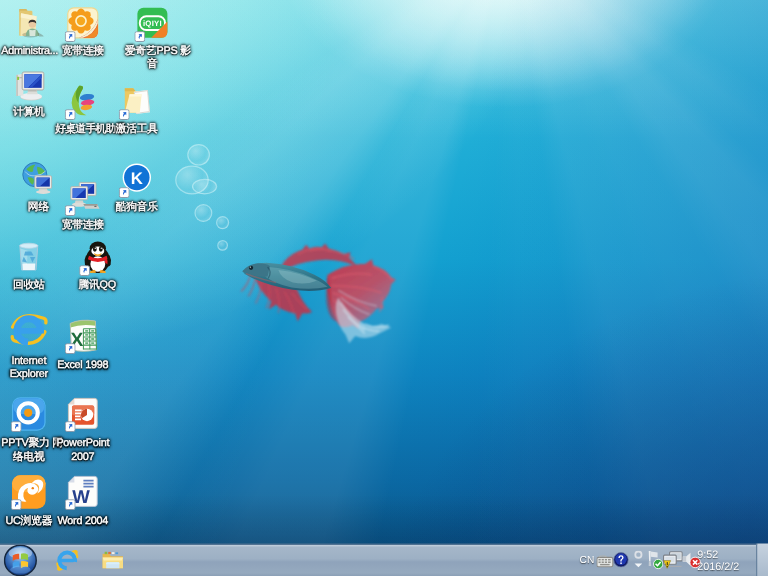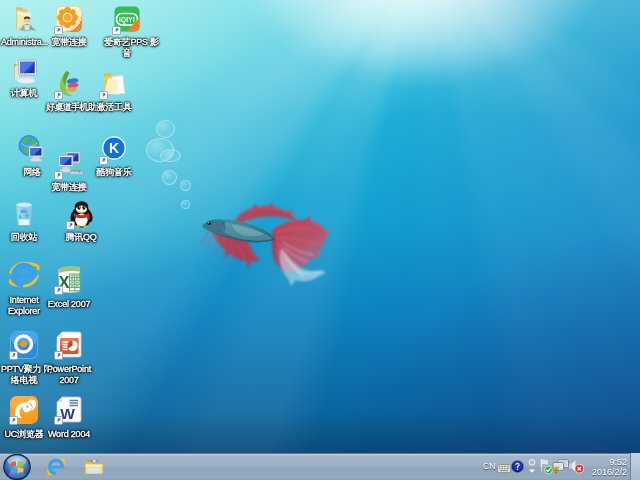--- a/index.html
+++ b/index.html
@@ -21,21 +21,21 @@
 .ic{position:absolute;width:46px;text-align:center;}
 .ic > svg:first-child{display:block;margin:0 auto;}
 .sc{position:absolute;left:8px;top:22px;}
 .lbl{margin-top:3px;font-size:9px;letter-spacing:-0.2px;line-height:11px;color:#fff;white-space:nowrap;-webkit-text-stroke:0.35px #fff;
 text-shadow:0 1px 1px #000,0 1px 3px #000,1px 0 2px #000,-1px 0 2px #000,0 -1px 2px #000;}
 #taskbar{position:absolute;left:0;top:453px;width:640px;height:27px;
 background:linear-gradient(to bottom, #c6d3e0 0%, #a5b6c9 8%, #9db0c4 45%, #8fa3bb 55%, #96aabf 90%, #8ba0b7 100%);
 border-top:1px solid #5a7693;box-sizing:border-box;}
 .tbi{position:absolute;top:0;}
 #tray{position:absolute;right:0;top:453px;height:27px;color:#fff;}
-#clock{position:absolute;right:13px;top:457px;width:46px;text-align:right;font-size:9px;line-height:10px;color:#fff;text-shadow:0 1px 1px rgba(0,0,0,0.55);}
+#clock{position:absolute;right:13px;top:457px;width:46px;text-align:left;font-size:9px;line-height:10px;color:#fff;text-shadow:0 1px 1px rgba(0,0,0,0.55);}
 #showdesk{position:absolute;right:0;top:453px;width:9px;height:27px;background:linear-gradient(to bottom,#c6d2df,#a9bacc);border-left:1px solid #68839f;}
 </style>
 </head>
 <body>
 <div id="desk">
   <div id="wall"></div>
   <div class="bub" style="left:156px;top:120px;width:17px;height:16px"></div>
   <div class="bub" style="left:146px;top:138px;width:26px;height:22px"></div>
   <div class="bub" style="left:160px;top:149px;width:19px;height:11px"></div>
   <div class="bub" style="left:162px;top:170px;width:13px;height:13px"></div>
@@ -308,21 +308,21 @@
 <path d="M16.5 10 L26.8 10 M16.5 13.4 L26.9 13.4 M16.5 16.8 L27 16.8 M16.5 20.2 L27.1 20.2 M16.5 23.6 L27.2 23.6 M16.5 26.8 L27.3 26.8"></path>
 <path d="M16.5 10 L16.5 27.3 M21.7 10 L21.9 27.1 M26.8 10 L27.4 27.4"></path>
 </g>
 <path d="M18 11.7 L20.5 11.7 M23 11.7 L25.5 11.7 M18 15.1 L20.5 15.1 M23 15.1 L25.5 15.1 M18 18.5 L20.5 18.5 M23 18.5 L25.5 18.5 M18 21.9 L20.5 21.9 M23 21.9 L25.5 21.9" stroke="#6cb47e" stroke-width="1.5"></path>
 <text x="11" y="24" font-family="Liberation Sans,sans-serif" font-size="16" font-weight="bold" fill="#1e6c3c" text-anchor="middle">X</text>
 </svg>
 <svg class="sc" width="9" height="9" viewBox="0 0 11 11">
           <rect x="0.5" y="0.5" width="10" height="10" rx="1.8" fill="#fff" stroke="#8898a8" stroke-width="1"></rect>
           <path d="M7.6 2.9 L7.6 6.2 L6.5 5.2 Q4.9 6.1 5.0 8.1 Q3.3 6.2 5.2 4.2 L4.2 3.2 Z" fill="#2a6ad4"></path>
         </svg>
-<div class="lbl">Excel 2007</div>
+<div class="lbl">Excel 1998</div>
 </div>
 
 <div class="ic" style="left:1px;top:329px">
 <svg width="32" height="32" viewBox="0 0 32 32">
 <rect x="2" y="2" width="28" height="28" rx="7" fill="#4fb4f0"></rect>
 <rect x="3" y="3" width="26" height="26" rx="6" fill="#2a8ae0"></rect>
 <rect x="3" y="3" width="26" height="13" rx="6" fill="#4aa6ec"></rect>
 <circle cx="15.5" cy="15" r="8" fill="none" stroke="#fff" stroke-width="3.4"></circle>
 <circle cx="15.5" cy="15" r="3.4" fill="#f59a10"></circle>
 </svg>

